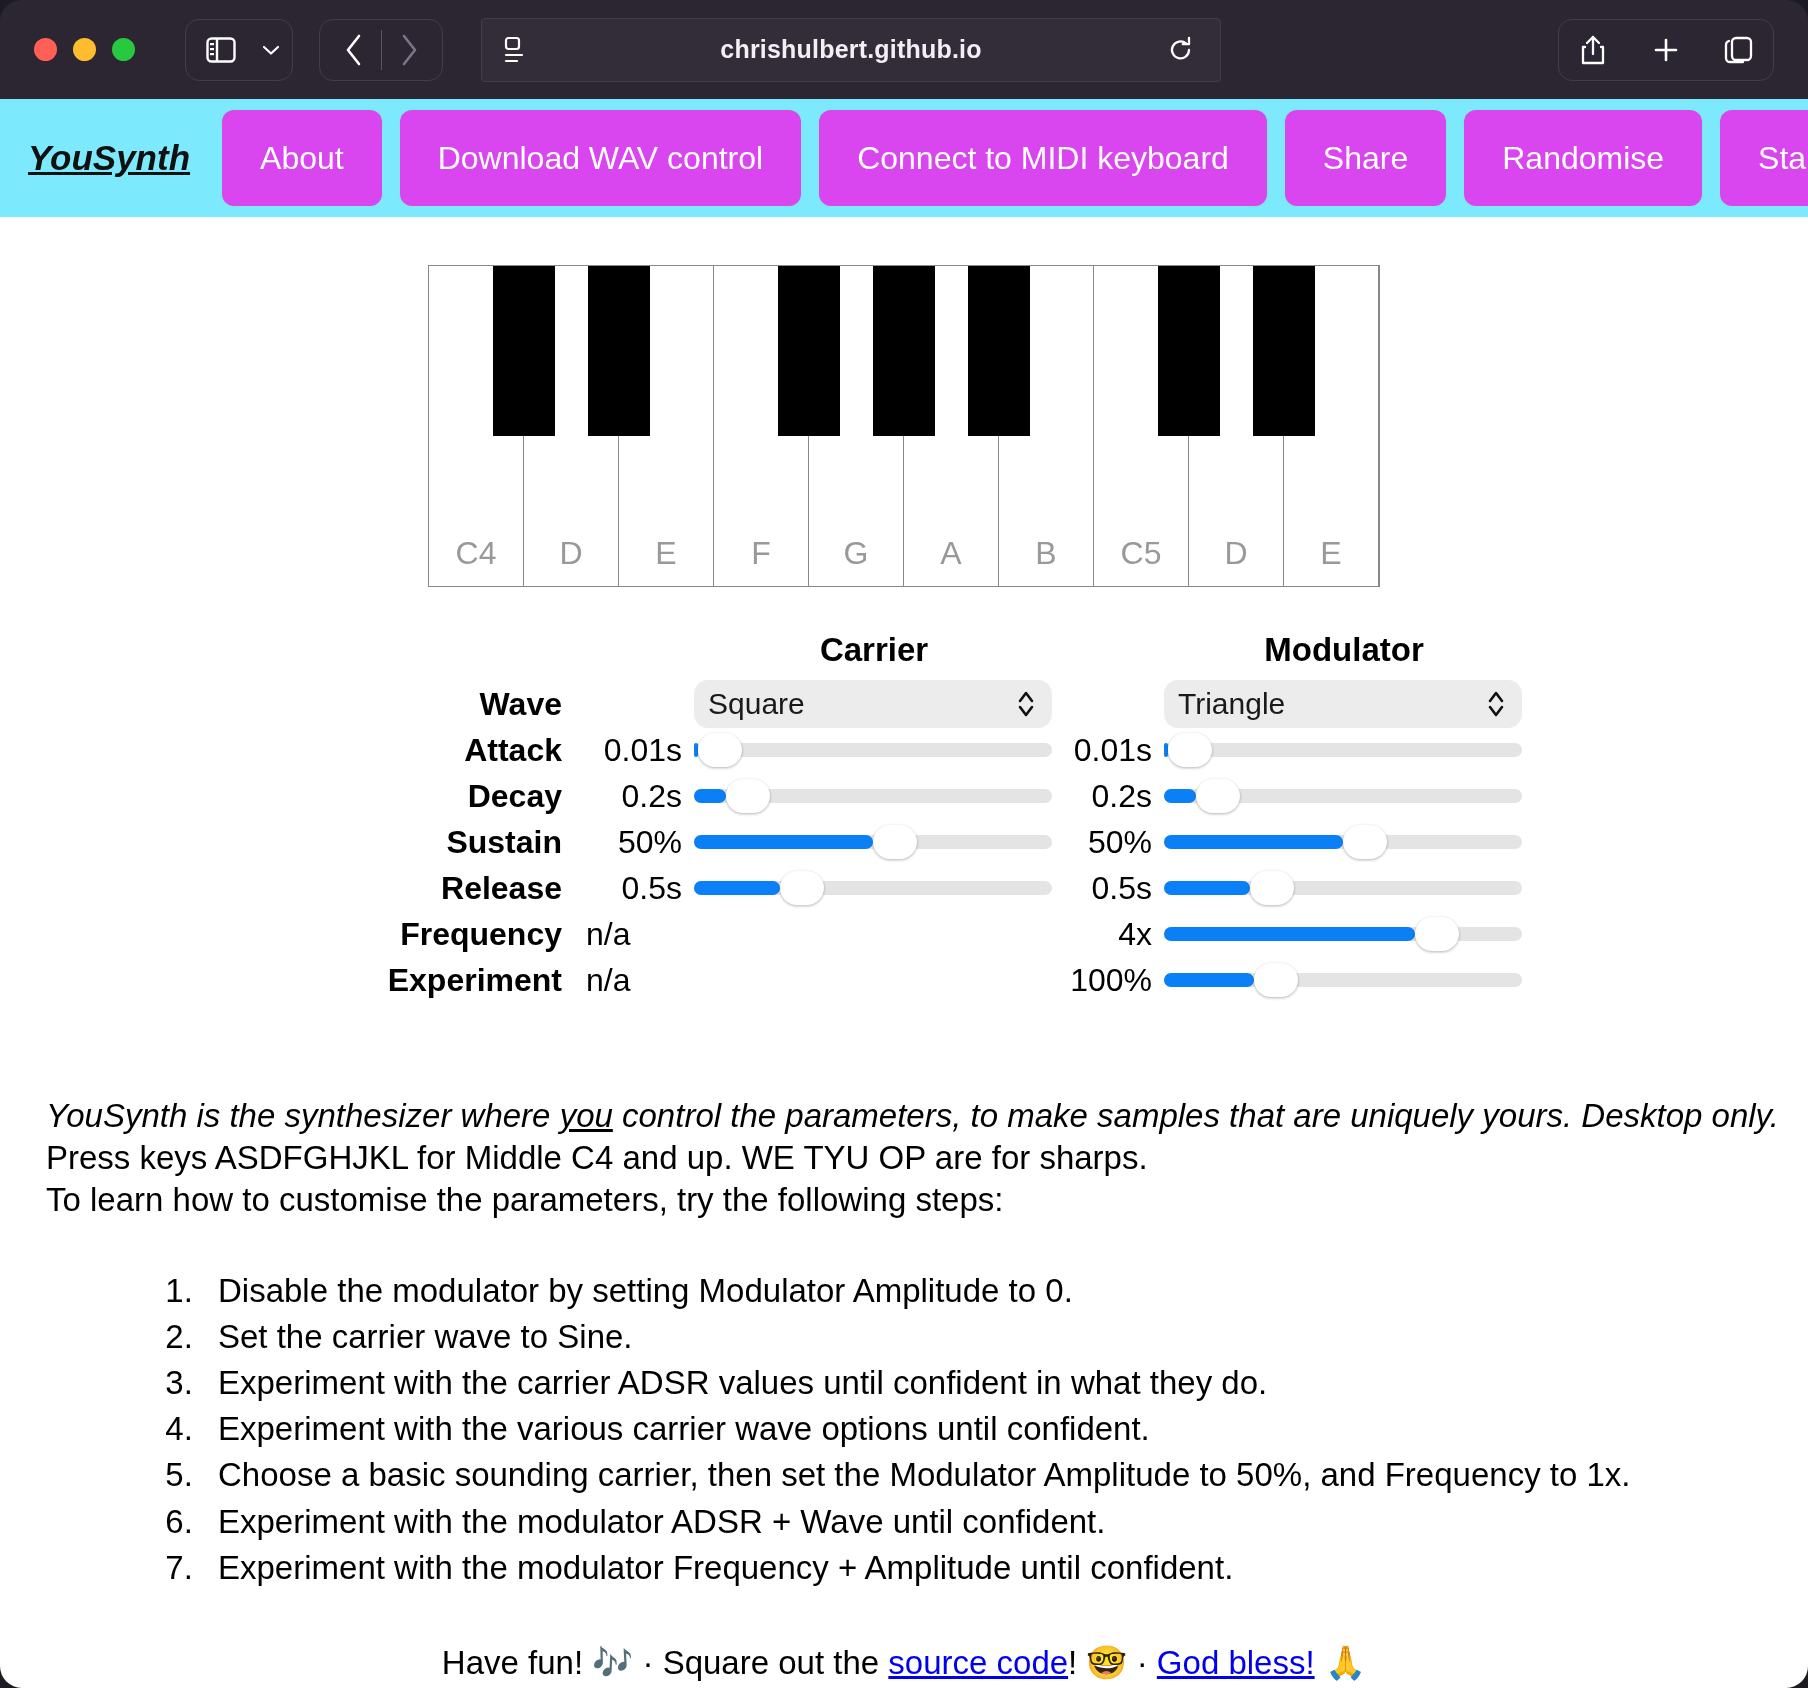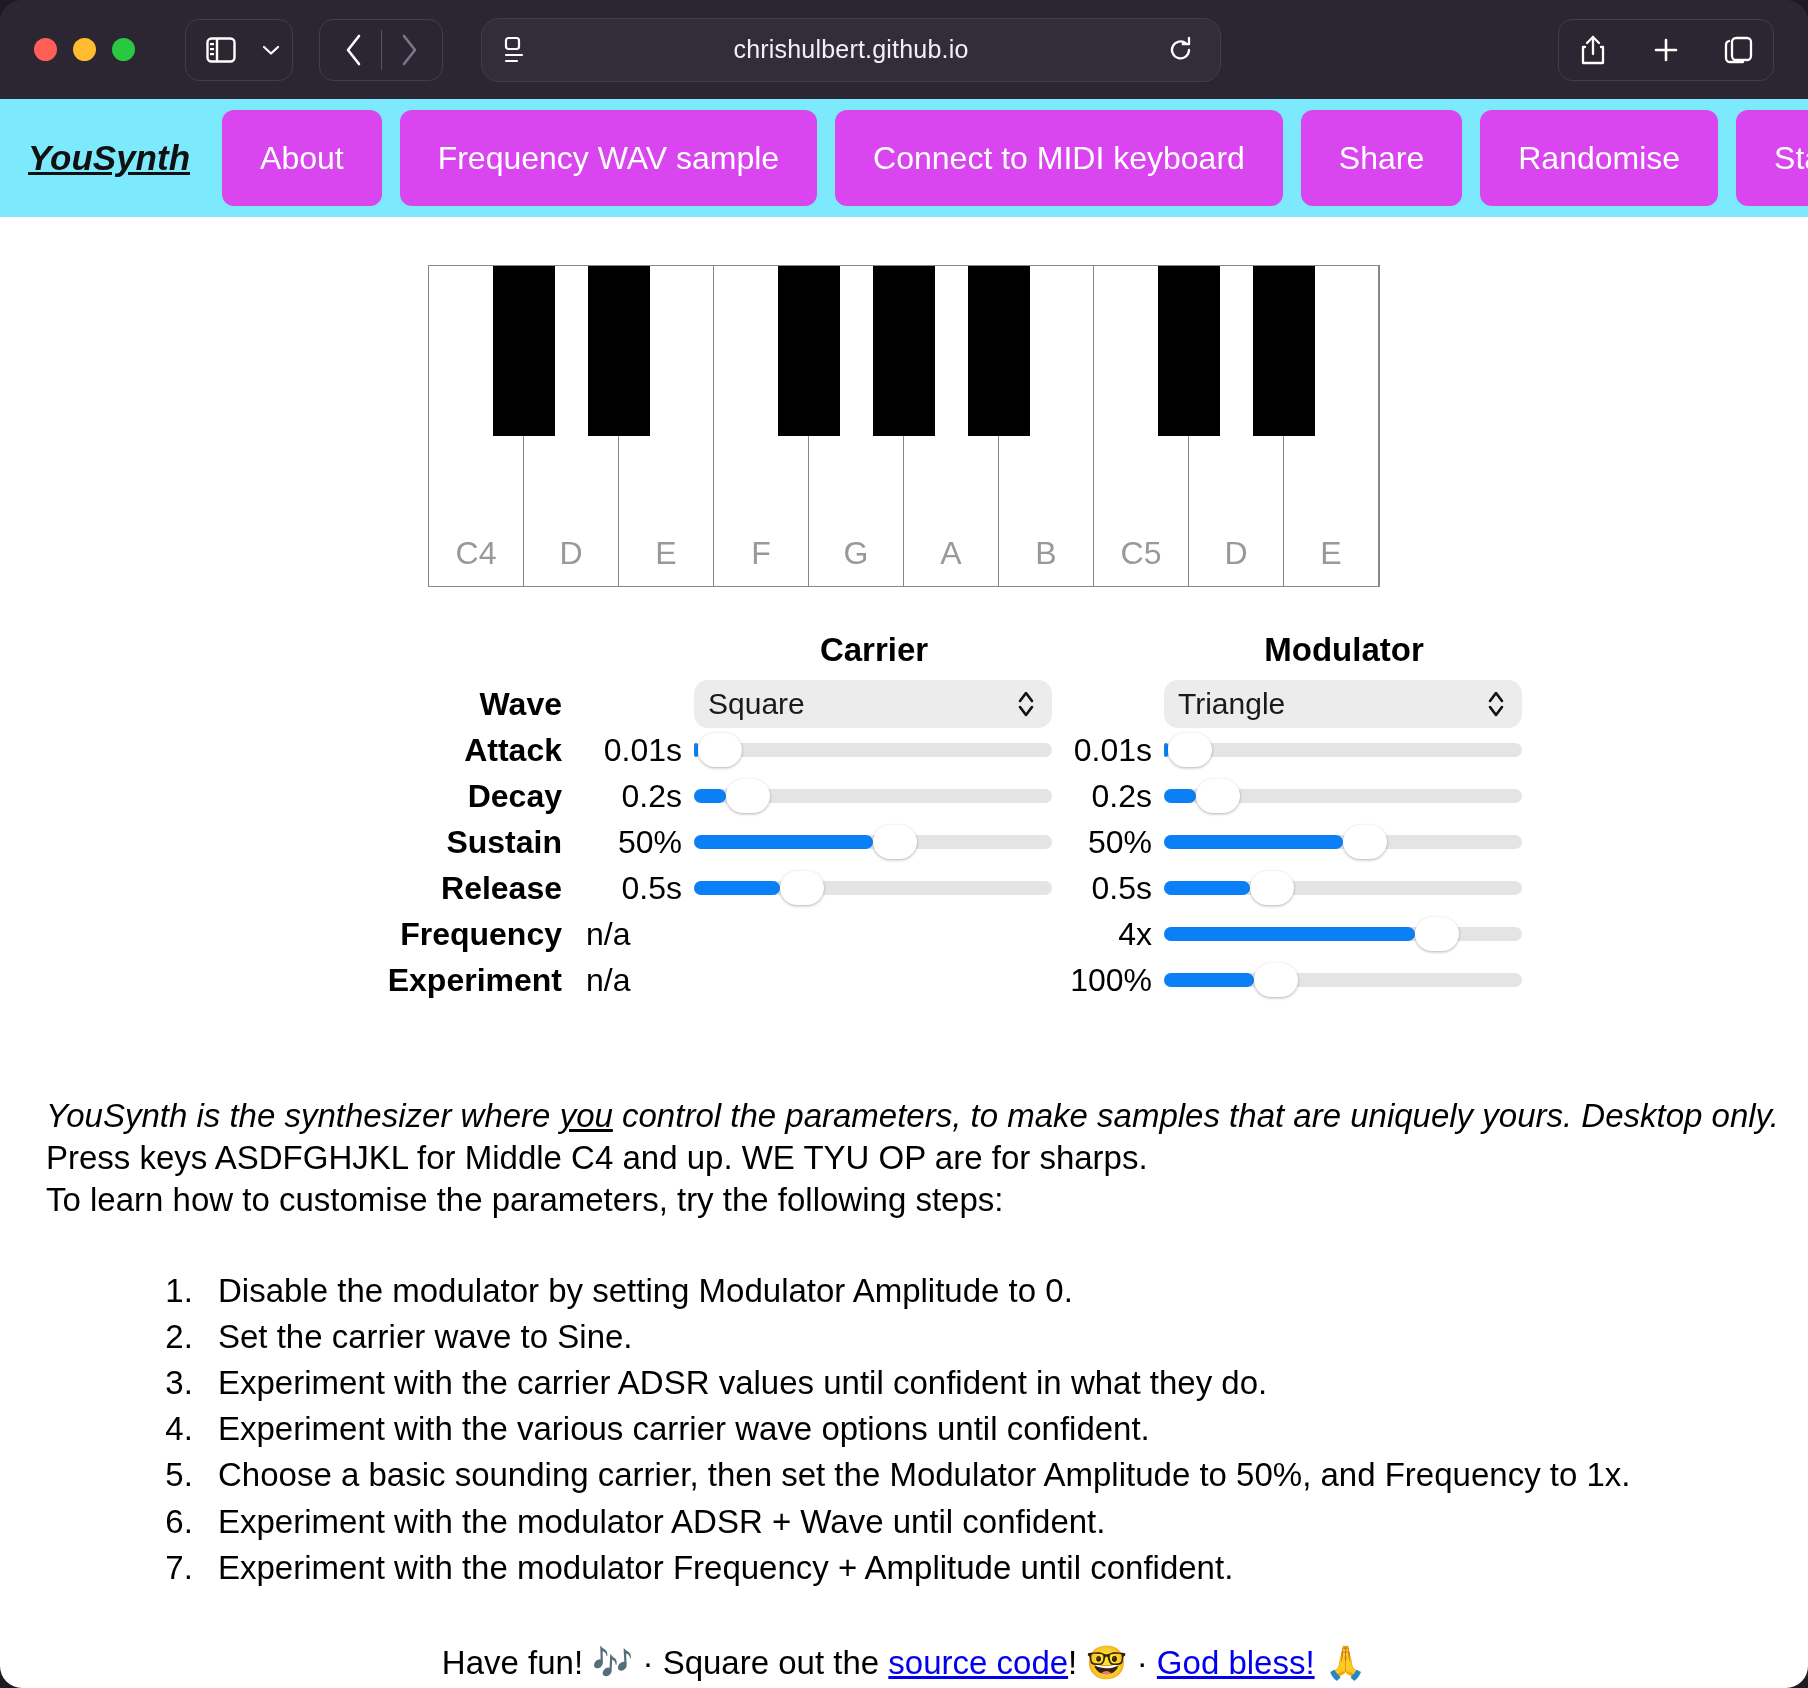--- a/index.html
+++ b/index.html
@@ -66,24 +66,25 @@
   .chrome-btn {
     width: 54px; height: 54px;
     display: flex; align-items: center; justify-content: center;
     cursor: default;
   }
   #addressbar {
     margin-left: 38px;
     width: 740px; height: 64px;
     background: #332d3a;
     border: 1px solid #433c4c;
-    border-radius: 18px;
+    border-radius: 4px;
     display: flex;
     align-items: center;
     position: relative;
+    font-weight: bold;
   }
   #addressbar .reader-icon { margin-left: 22px; }
   #url-text {
     position: absolute;
     left: 0; right: 0;
     text-align: center;
     color: #f2f0f5;
     font-size: 25px;
     letter-spacing: 0.2px;
   }
@@ -392,21 +393,21 @@
         </svg>
       </span>
     </div>
   </div>
 
   <div id="page">
 
     <div id="navbar">
       <span id="brand">YouSynth</span>
       <button class="nav-btn">About</button>
-      <button class="nav-btn">Frequency WAV sample</button>
+      <button class="nav-btn">Download WAV control</button>
       <button class="nav-btn">Connect to MIDI keyboard</button>
       <button class="nav-btn">Share</button>
       <button class="nav-btn">Randomise</button>
       <button class="nav-btn">Start</button>
     </div>
 
     <div id="piano-wrap">
       <div id="piano">
         <div class="white-key" style="left:0px;">
             <span class="label">C4</span>

